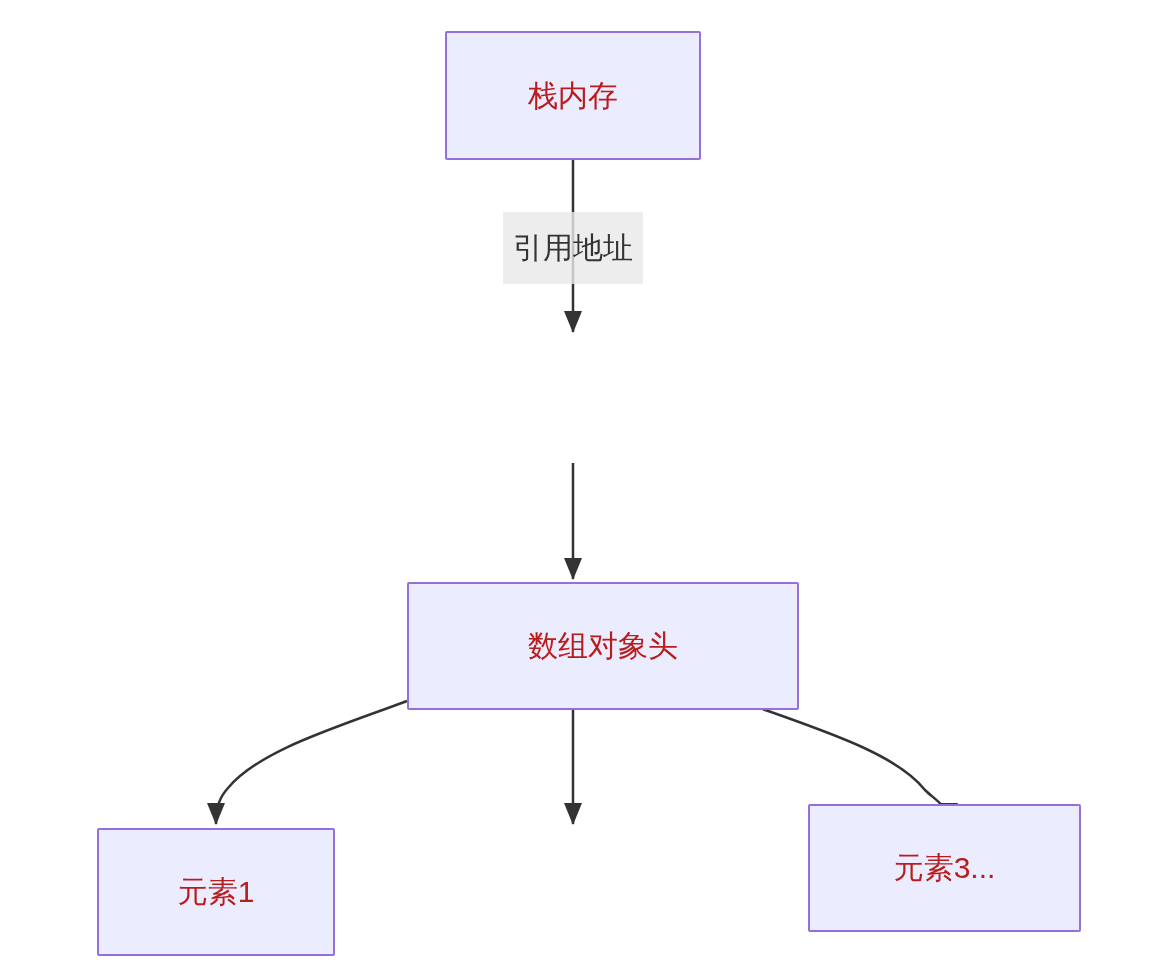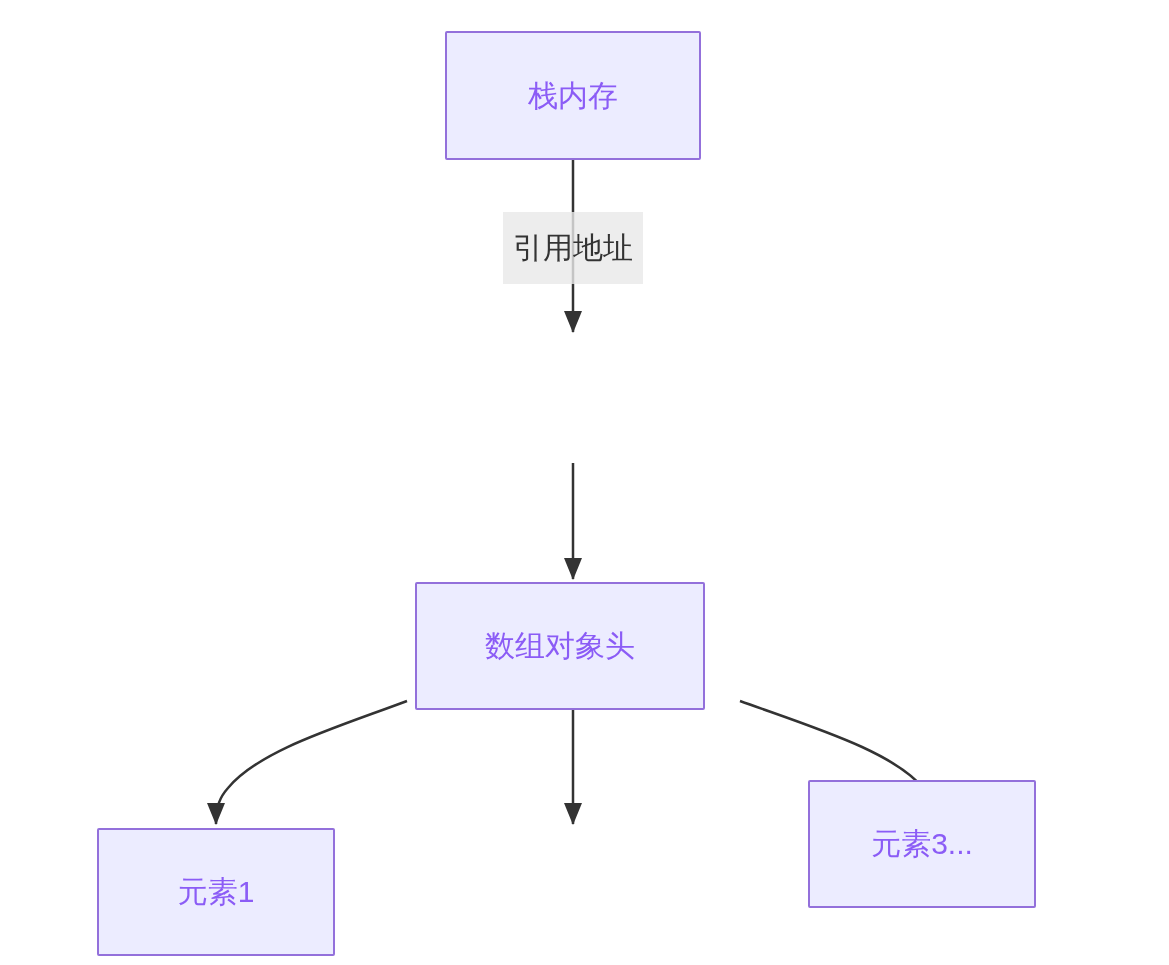--- a/index.html
+++ b/index.html
@@ -33,31 +33,31 @@
     box-sizing: border-box;
     background: #ECECFF;
     border: 2px solid #9370DB;
     border-radius: 2px;
     display: flex;
     align-items: center;
     justify-content: center;
     z-index: 2;
   }
   .node-label {
-    color: #8b5cf6;
+    color: #b91c1c;
     font-size: 30px;
     line-height: 1.2;
     white-space: nowrap;
   }
   .n-stack  { left: 445px; top: 31px;  width: 256px; height: 129px; }
   .n-heap   { left: 443px; top: 337px; width: 258px; height: 126px; }
-  .n-header { left: 407px; top: 582px; width: 290px; height: 128px; margin-left: 8px; }
+  .n-header { left: 407px; top: 582px; width: 392px; height: 128px; }
   .n-el1    { left: 97px;  top: 828px; width: 238px; height: 128px; }
   .n-el2    { left: 453px; top: 828px; width: 239px; height: 128px; }
-  .n-el3    { left: 808px; top: 780px; width: 228px; height: 128px; }
+  .n-el3    { left: 808px; top: 804px; width: 273px; height: 128px; }
   .edge-label {
     position: absolute;
     left: 573px;
     top: 248px;
     transform: translate(-50%, -50%);
     background: rgba(232, 232, 232, 0.8);
     color: #333333;
     font-size: 30px;
     line-height: 1.2;
     padding: 18px 10px;

